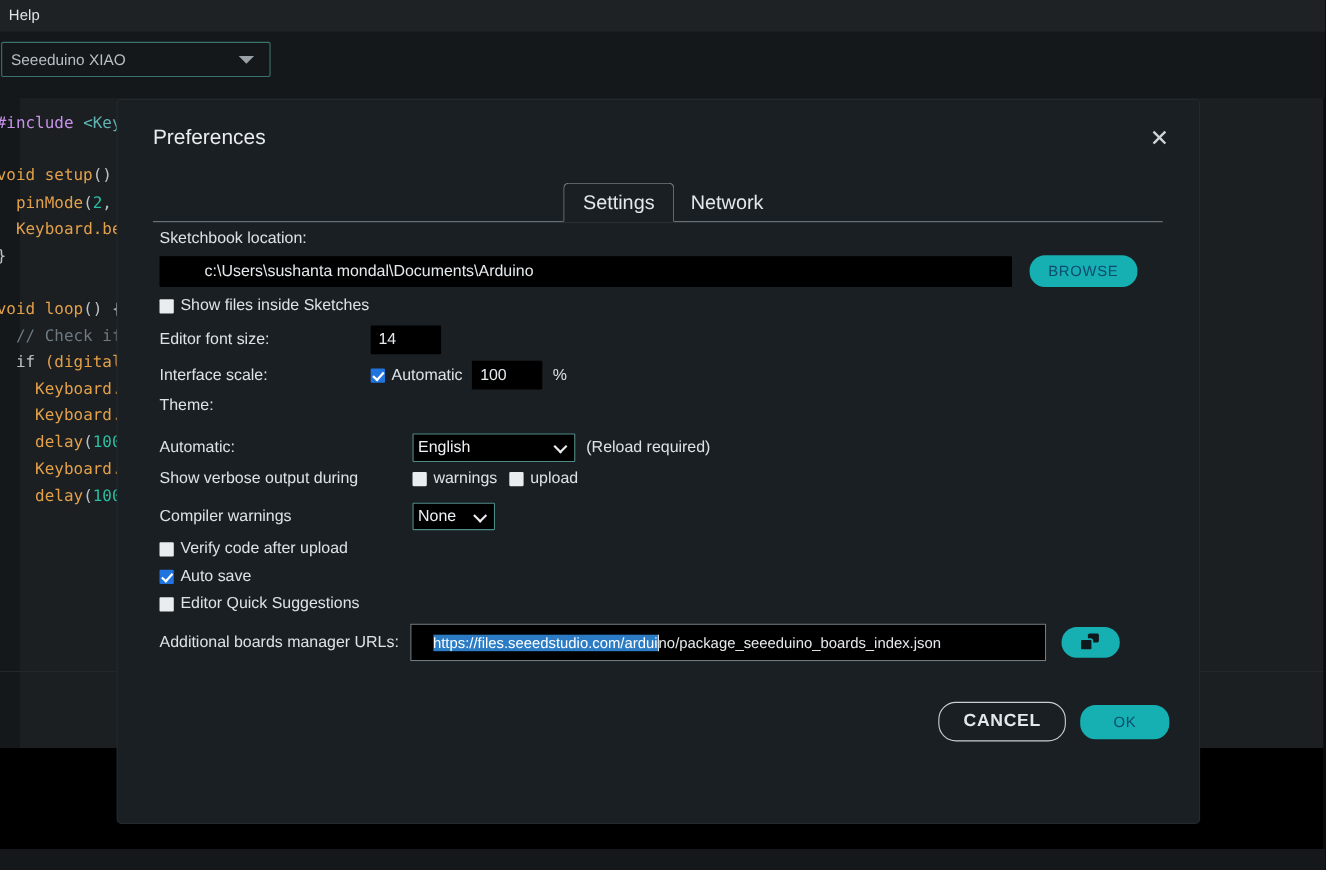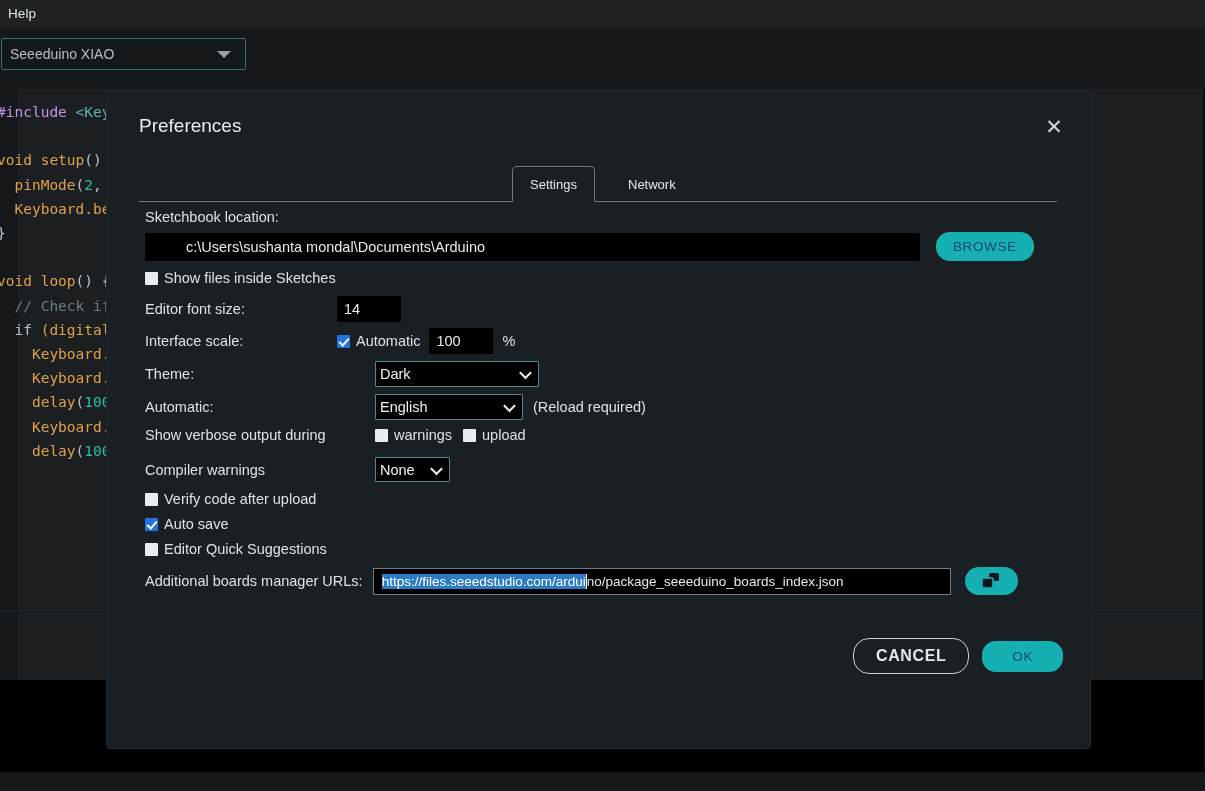--- a/index.html
+++ b/index.html
@@ -129,21 +129,21 @@
   }
   .tabs-underline {
     position: absolute; left: 0; bottom: 0;
     width: 100%; height: 1px;
     background: #6f7a81;
   }
   .tab {
     position: absolute; bottom: 0;
     height: 36px;
     display: flex; align-items: center; justify-content: center;
-    font-size: 13px; color: #e3e8eb;
+    font-size: 18px; color: #e3e8eb;
     padding: 0 17px;
     cursor: pointer;
   }
   .tab.active {
     border: 1px solid #6f7a81;
     border-bottom: 1px solid #1a1f23;
     border-radius: 5px 5px 0 0;
     background: #1a1f23;
     left: 373px;
     z-index: 2;
@@ -236,21 +236,21 @@
     width: 7px; height: 7px;
     border: solid #e9edf0;
     border-width: 0 2px 2px 0;
     transform: translateY(-40%) rotate(45deg);
     pointer-events: none;
   }
 
   .url-field {
     background: #000000;
     border: 1px solid #6f7a81;
-    padding: 4px;
+    padding: 16px;
     height: 27px;
     display: flex; align-items: center;
     overflow: hidden;
     position: relative;
   }
   .url-text {
     font-size: 13.5px;
     color: #e6eaed;
     white-space: nowrap;
     font-family: "Liberation Sans", sans-serif;
@@ -339,25 +339,20 @@
       <div class="row" style="left:38px; top:119px;">
         <span class="lbl" style="width:192px;">Interface scale:</span>
         <span class="cb checked"></span>
         <span class="cb-label">Automatic</span>
         <input class="textfield" style="width: 64px; height: 26px; margin-left: 9px;" value="100">
         <span class="lbl" style="margin-left:9px;">%</span>
       </div>
 
       <div class="row" style="left:38px; top:152px;justify-content:flex-end;">
         <span class="lbl" style="width:230px;">Theme:</span>
-        <span class="sel-wrap">
-          <select class="sel" style="width:164px; height:26px;">
-            <option>Dark</option>
-          </select>
-        </span>
       </div>
 
       <div class="row" style="left:38px; top:185px;">
         <span class="lbl" style="width:230px;">Automatic:</span>
         <span class="sel-wrap">
           <select class="sel" style="width:148px; height:26px;">
             <option>English</option>
           </select>
         </span>
         <span class="lbl" style="margin-left:10px;">(Reload required)</span>

